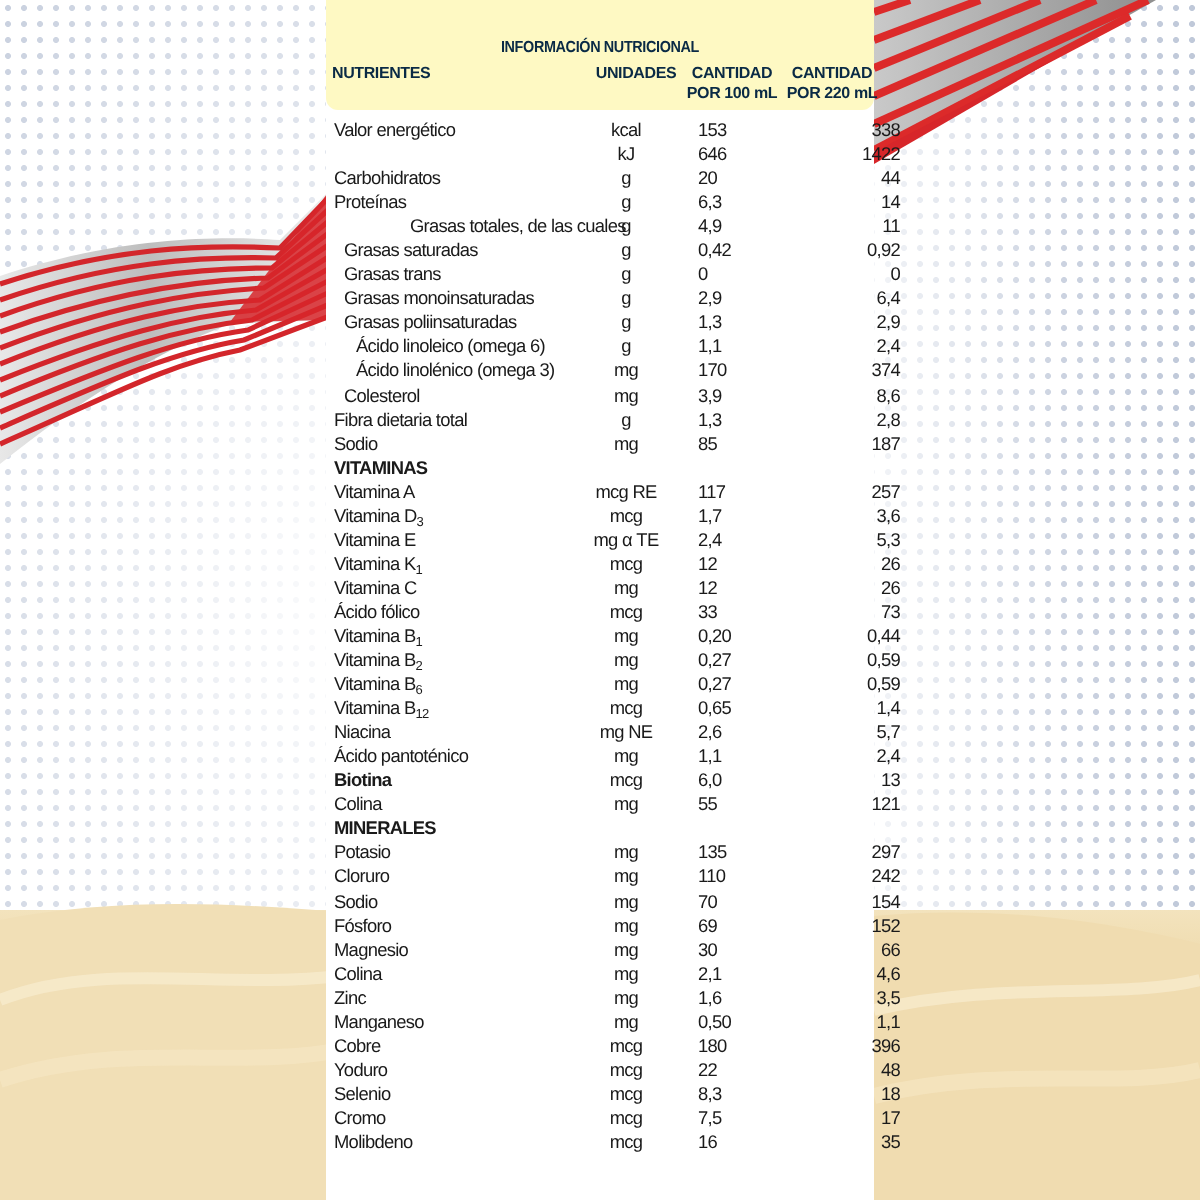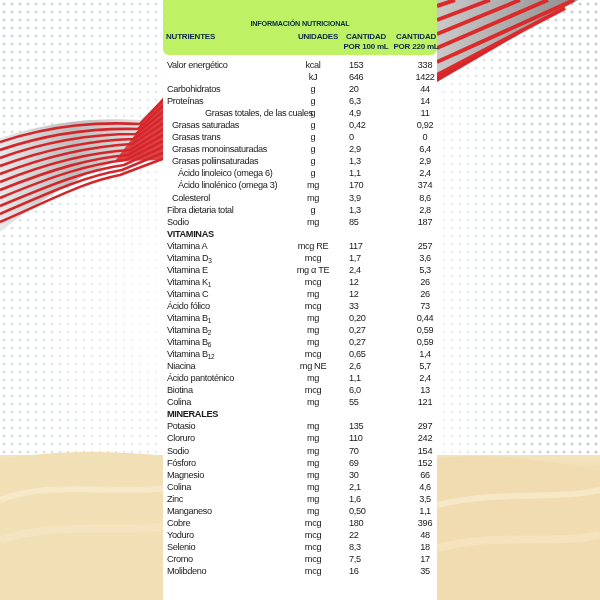--- a/index.html
+++ b/index.html
@@ -27,21 +27,21 @@
     position:absolute; left:0; right:0; top:455px; bottom:0;
     background: linear-gradient(180deg, #f3e3bd 0%, #ecd6a4 30%, #e6cc93 55%, #efdcb0 80%, #f3e4c0 100%);
   }
   svg.ribbon { position:absolute; left:0; top:0; }
   .panel {
     position:absolute; left:163px; top:0; width:274px; height:600px;
     background:#ffffff;
   }
   .header {
     position:absolute; left:163px; top:0; width:274px; height:55px;
-    background:#bef264;
+    background:#fef9c3;
     border-bottom-left-radius:6px; border-bottom-right-radius:6px;
   }
   .h-title {
     position:absolute; left:0; width:274px; top:19px;
     text-align:center; font-weight:bold; font-size:8px; color:#0a2a45;
     letter-spacing:-0.2px; transform:scaleX(0.9);
   }
   .h-col { position:absolute; font-weight:bold; font-size:8px; color:#0a2a45; line-height:10px; letter-spacing:-0.2px; }
   .h-nutr { left:3px; top:32px; }
   .h-units { left:120px; top:32px; width:70px; text-align:center; }
@@ -52,21 +52,21 @@
     position:relative; height:12.05px; font-size:9.2px; line-height:12px; color:#1a1a1a;
     letter-spacing:-0.35px;
   }
   .row span { position:absolute; top:0; white-space:nowrap; }
   .c-name { left:4px; }
   .row.i1 .c-name { left:9px; }
   .row.i2 .c-name { left:15px; }
   .row.section .c-name { font-weight:bold; }
   .c-unit { left:110px; width:80px; text-align:center; }
   .c-v100 { left:186px; width:50px; text-align:left; }
-  .c-v220 { left:237px; width:50px; text-align:center; }
+  .c-v220 { left:237px; width:50px; text-align:right; }
   sub { font-size:6.5px; vertical-align:-2px; line-height:0; }
 </style>
 </head>
 <body>
 
 <div class="bg">
   <div class="dots"></div>
   <div class="dots-fade-l"></div>
   <div class="dots-fade-r"></div>
 
@@ -295,21 +295,21 @@
       <span class="c-v100">2,6</span>
       <span class="c-v220">5,7</span>
     </div>
     <div class="row">
       <span class="c-name"><span style="position: static;">Ácido pantoténico</span></span>
       <span class="c-unit">mg</span>
       <span class="c-v100">1,1</span>
       <span class="c-v220">2,4</span>
     </div>
     <div class="row">
-      <span class="c-name"><span style="position: static;">Biotina</span></span>
+      <span class="c-name"><span style="position: static; font-weight: bold;">Biotina</span></span>
       <span class="c-unit">mcg</span>
       <span class="c-v100">6,0</span>
       <span class="c-v220">13</span>
     </div>
     <div class="row">
       <span class="c-name"><span style="position: static;">Colina</span></span>
       <span class="c-unit">mg</span>
       <span class="c-v100">55</span>
       <span class="c-v220">121</span>
     </div>

